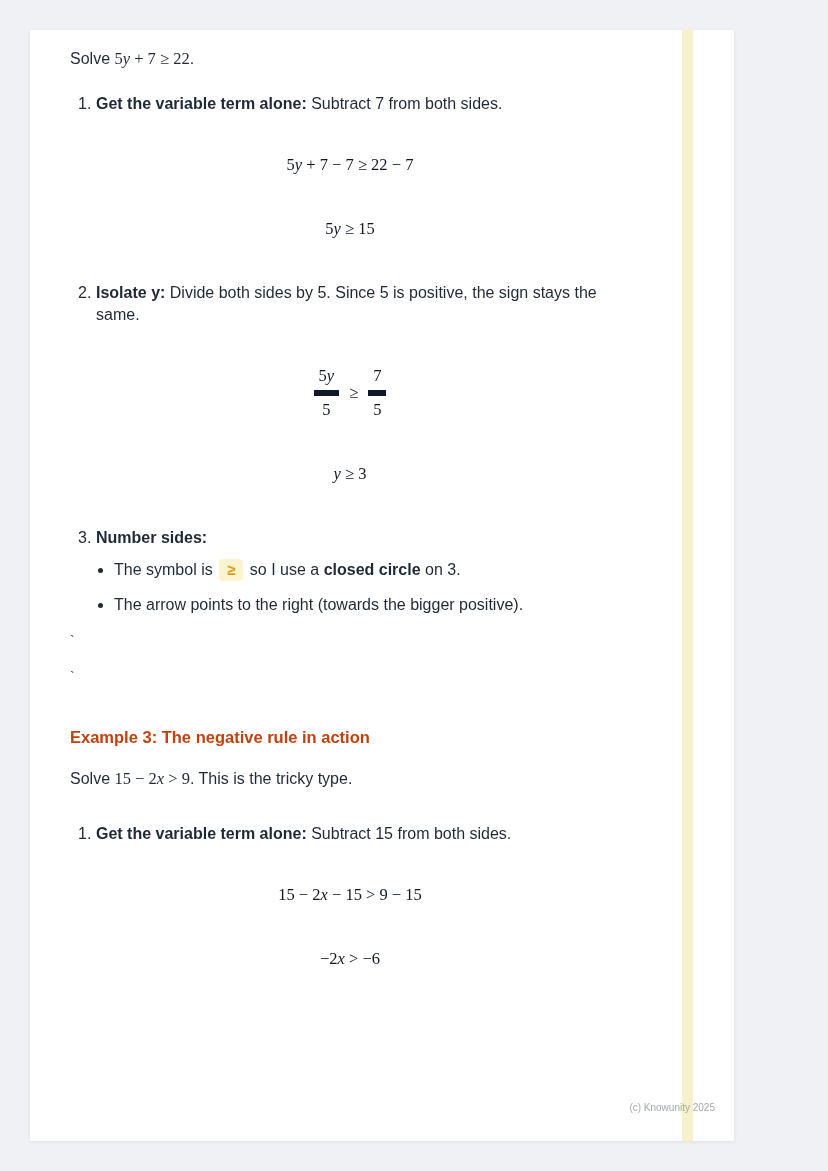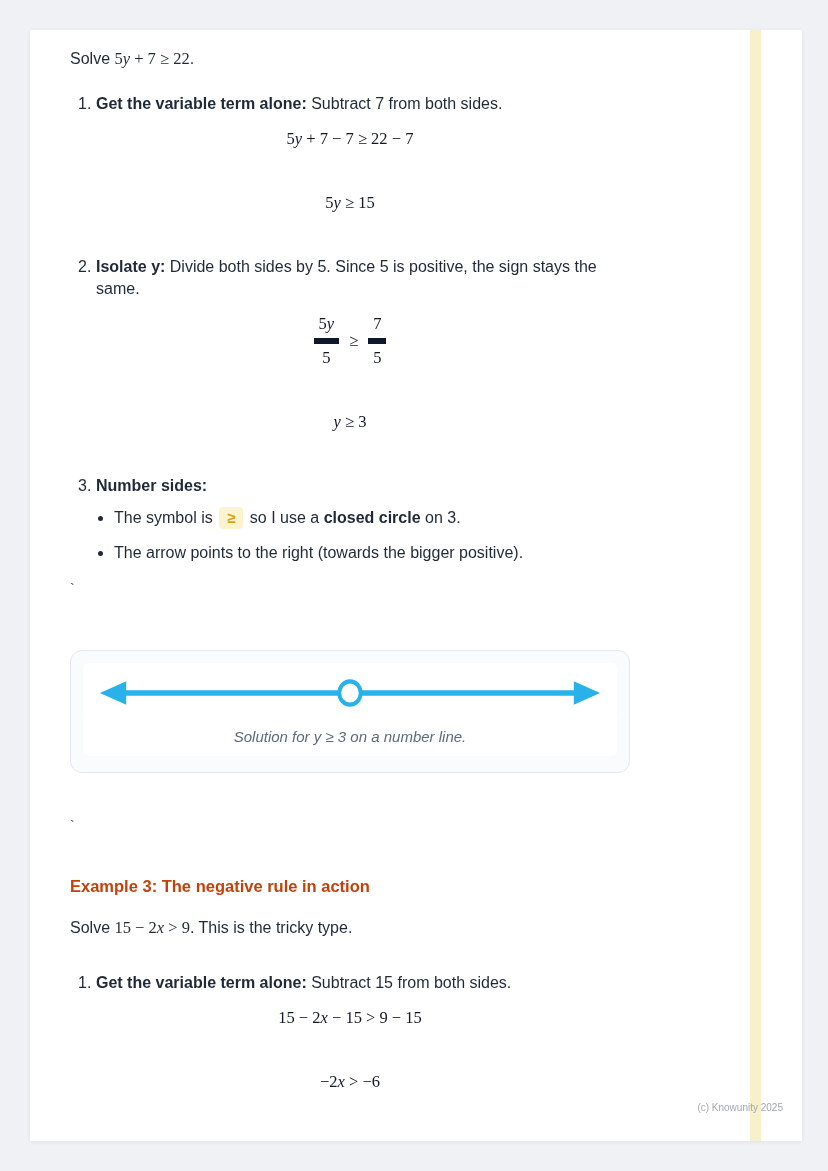--- a/index.html
+++ b/index.html
@@ -5,21 +5,21 @@
   * { box-sizing: border-box; margin: 0; padding: 0; }
   html, body { width: 828px; }
   body {
     background: #eff1f4;
     padding: 30px;
     font-family: "Liberation Sans", sans-serif;
     color: #1f2937;
   }
   .page {
     position: relative;
-    width: 772px;
+    width: 704px;
     min-height: 1111px;
     background: #ffffff;
     box-shadow: 0 1px 4px rgba(0,0,0,0.07);
   }
   .stripe {
     position: absolute;
     top: 0; bottom: 0;
     right: 41px;
     width: 11px;
     background: #f8f0cb;
@@ -42,21 +42,21 @@
   .intro { margin: 0 0 23px; }
   .step {
     display: flex;
     margin: 0;
   }
   .stepnum { width: 18px; flex: none; margin-left: 8px; }
   .steptext { flex: 1; }
   .steptext b { font-weight: bold; }
   .eq {
     text-align: center;
-    margin: 13px 0 42px;
+    margin: 39px 0 42px;
     color: #111827;
   }
   .frac {
     display: inline-block;
     vertical-align: middle;
     text-align: center;
   }
   .fnum { display: block; border-bottom: 6px solid #0f172a; padding: 0 5px 3px; text-align: center; }
   .fden { display: block; padding-top: 3px; }
   .fop { display: inline-block; vertical-align: middle; margin: 0 10px; }
@@ -155,31 +155,20 @@
         <span class="steptext"><b>Number sides:</b></span>
       </div>
 
       <ul class="bullets">
         <li><span>The symbol is </span><span class="chip">≥</span><span> so I use a </span><b>closed circle</b><span> on 3.</span></li>
         <li>The arrow points to the right (towards the bigger positive).</li>
       </ul>
 
       <p class="tick">`</p>
 
-      <figure class="numline-box">
-        <div class="numline-band">
-          <svg class="numline-svg" viewBox="0 0 520 34" preserveAspectRatio="none">
-            <line x1="24" y1="17" x2="496" y2="17" stroke="#29b1ea" stroke-width="5"></line>
-            <polygon points="3,17 30,6 30,28" fill="#29b1ea"></polygon>
-            <polygon points="517,17 490,6 490,28" fill="#29b1ea"></polygon>
-            <circle cx="260" cy="17" r="11" fill="#ffffff" stroke="#29b1ea" stroke-width="4"></circle>
-          </svg>
-        </div>
-        <figcaption class="caption">Solution for y ≥ 3 on a number line.</figcaption>
-      </figure>
 
       <p class="tick">`</p>
 
       <h3 class="heading">Example 3: The negative rule in action</h3>
 
       <p class="intro intro2"><span>Solve </span><span class="math">15 − 2<i>x</i> &gt; 9</span><span>. This is the tricky type.</span></p>
 
       <div class="step">
         <span class="stepnum">1.</span>
         <span class="steptext"><b>Get the variable term alone:</b><span> Subtract 15 from both sides.</span></span>

